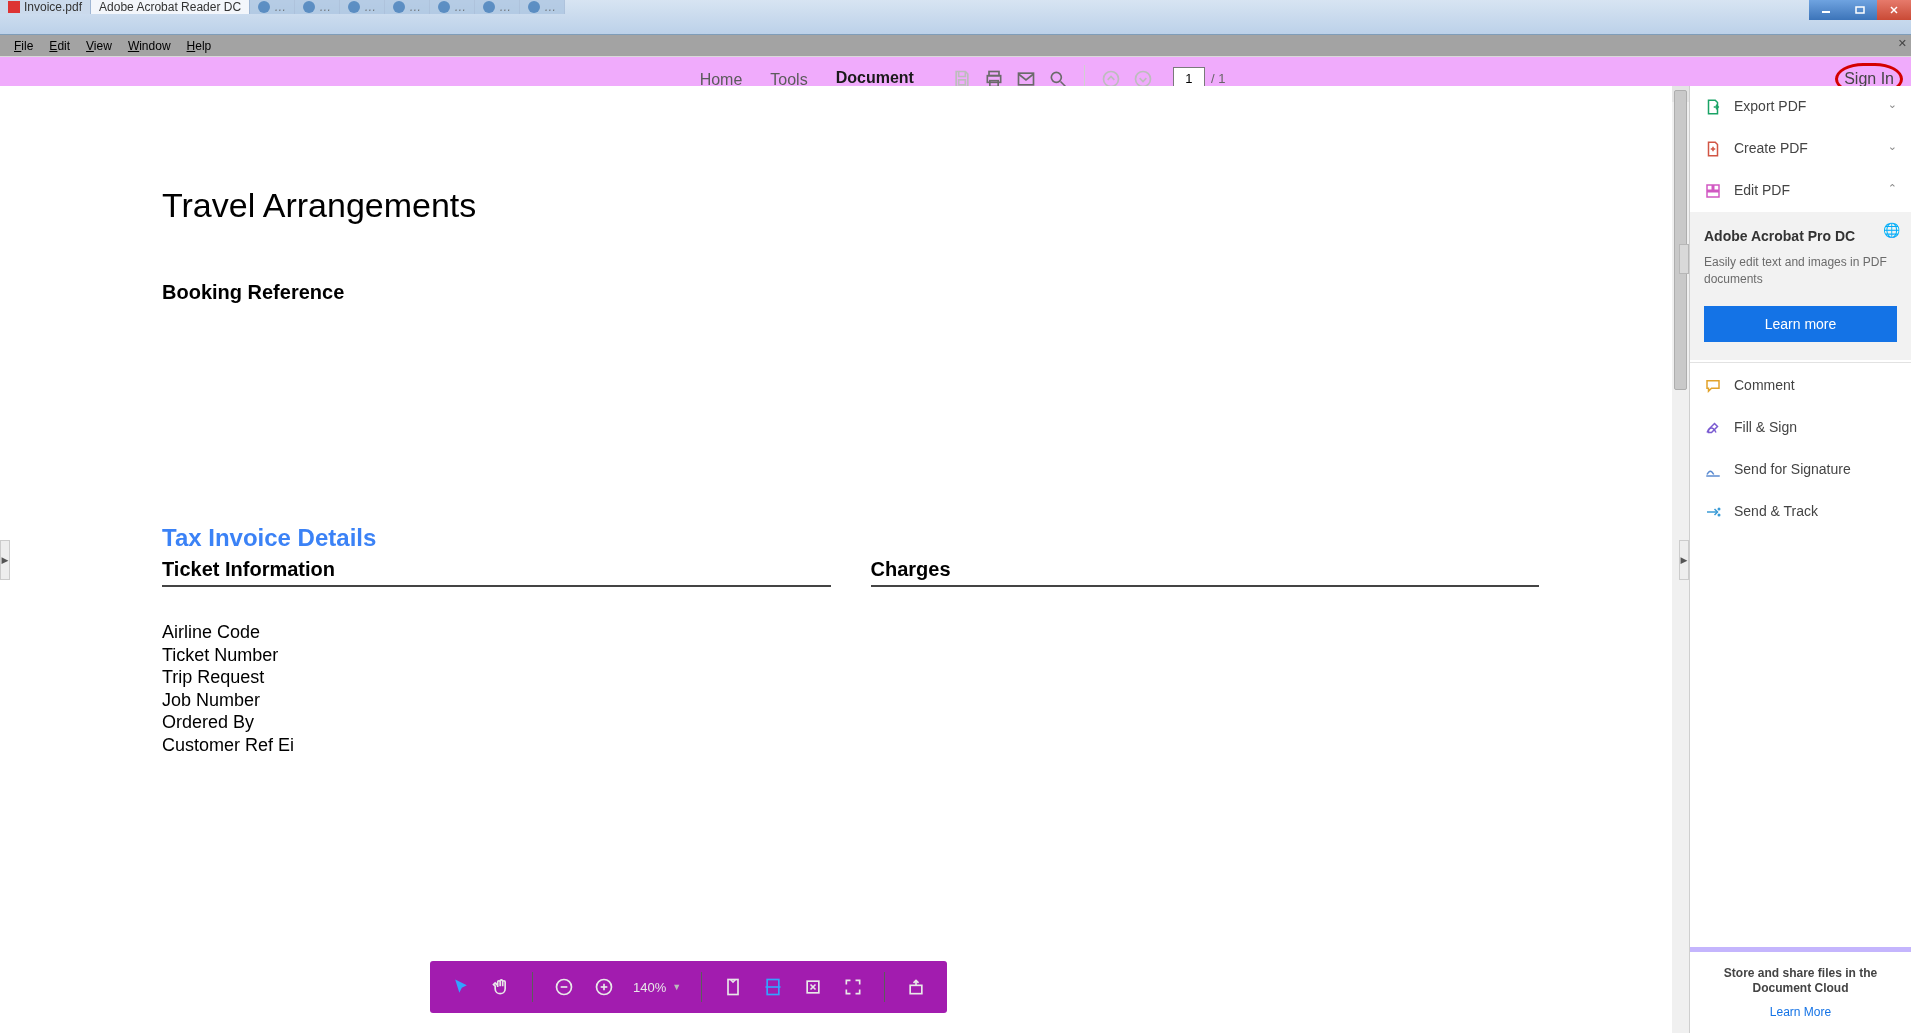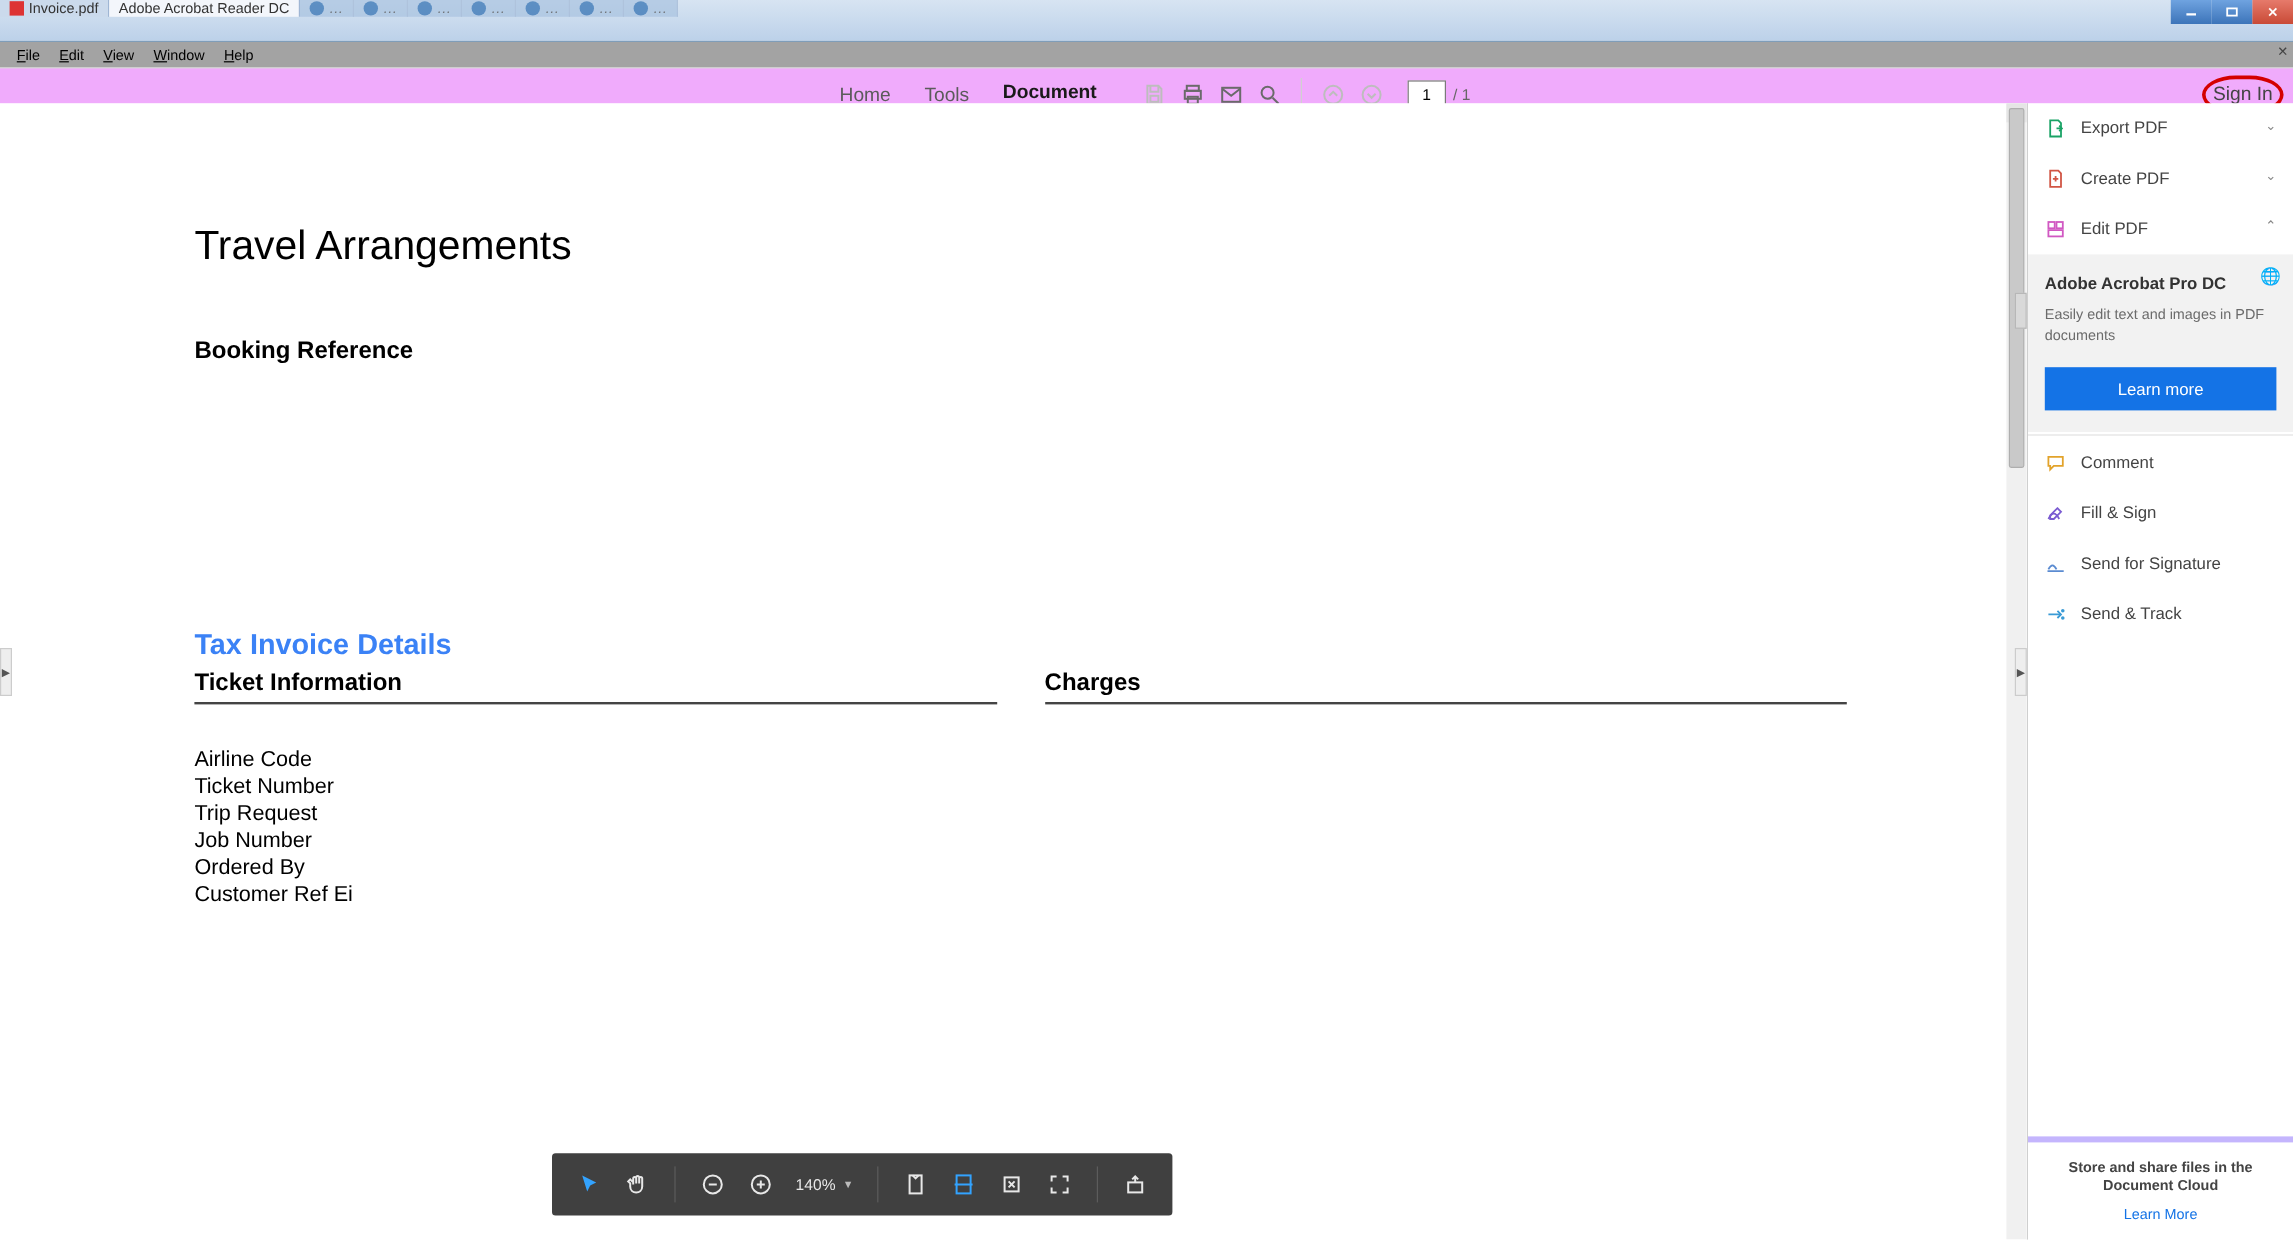--- a/index.html
+++ b/index.html
@@ -185,26 +185,25 @@
   width:10px; height:40px; background:#eee; border:1px solid #ccc;
   display:flex; align-items:center; justify-content:center; font-size:9px; color:#555;
 }
 
 
 .float-bar {
   position:absolute;
   left: 430px;
   bottom: 20px;
   height: 52px;
-  background:#404040;
+  background:#a21caf;
   border-radius:3px;
   display:flex; align-items:center;
   padding: 0 14px;
   gap: 6px;
-  margin-left: 30px;
 }
 .float-bar .fsep { width:1px; height:30px; background:#5c5c5c; margin:0 8px;}
 .float-bar .fbtn {
   width:34px; height:34px; display:flex; align-items:center; justify-content:center;
   color:#e8e8e8; cursor:pointer;
 }
 .float-bar .fbtn.active { color:#33a3ff; }
 .float-bar .fbtn svg { width:20px; height:20px; }
 .zoom-box {
   display:flex; align-items:center; gap:6px;

